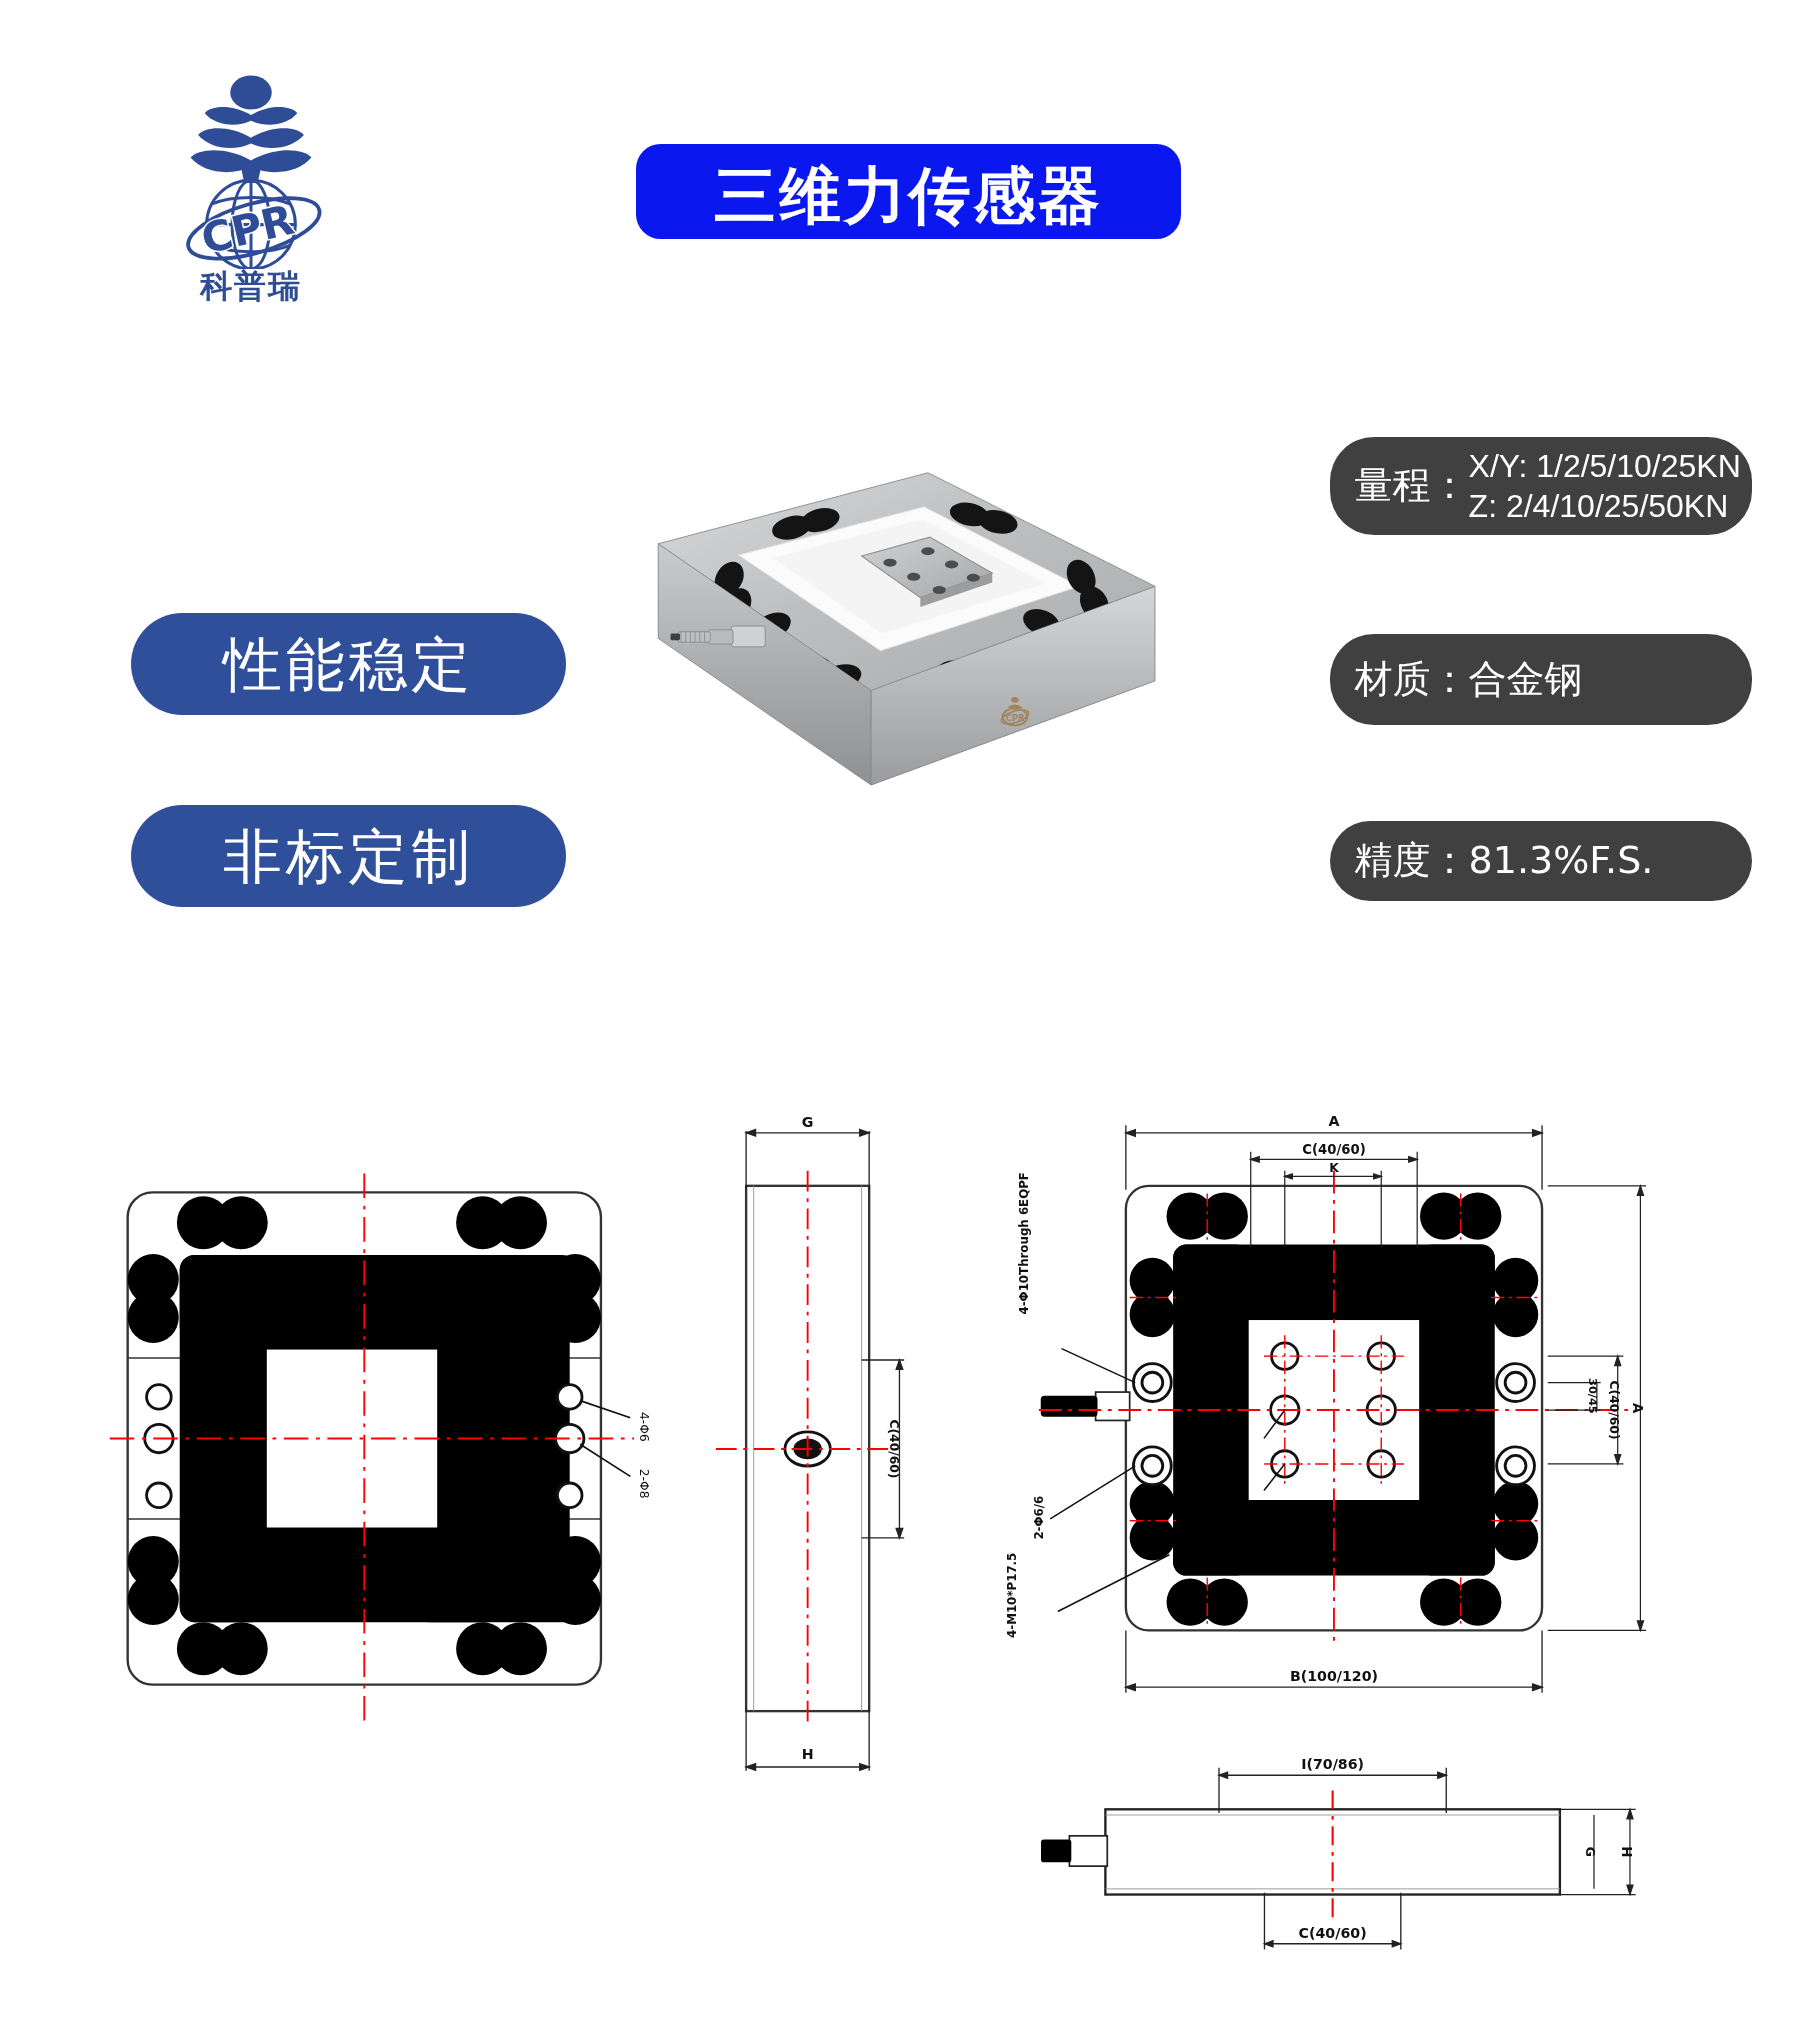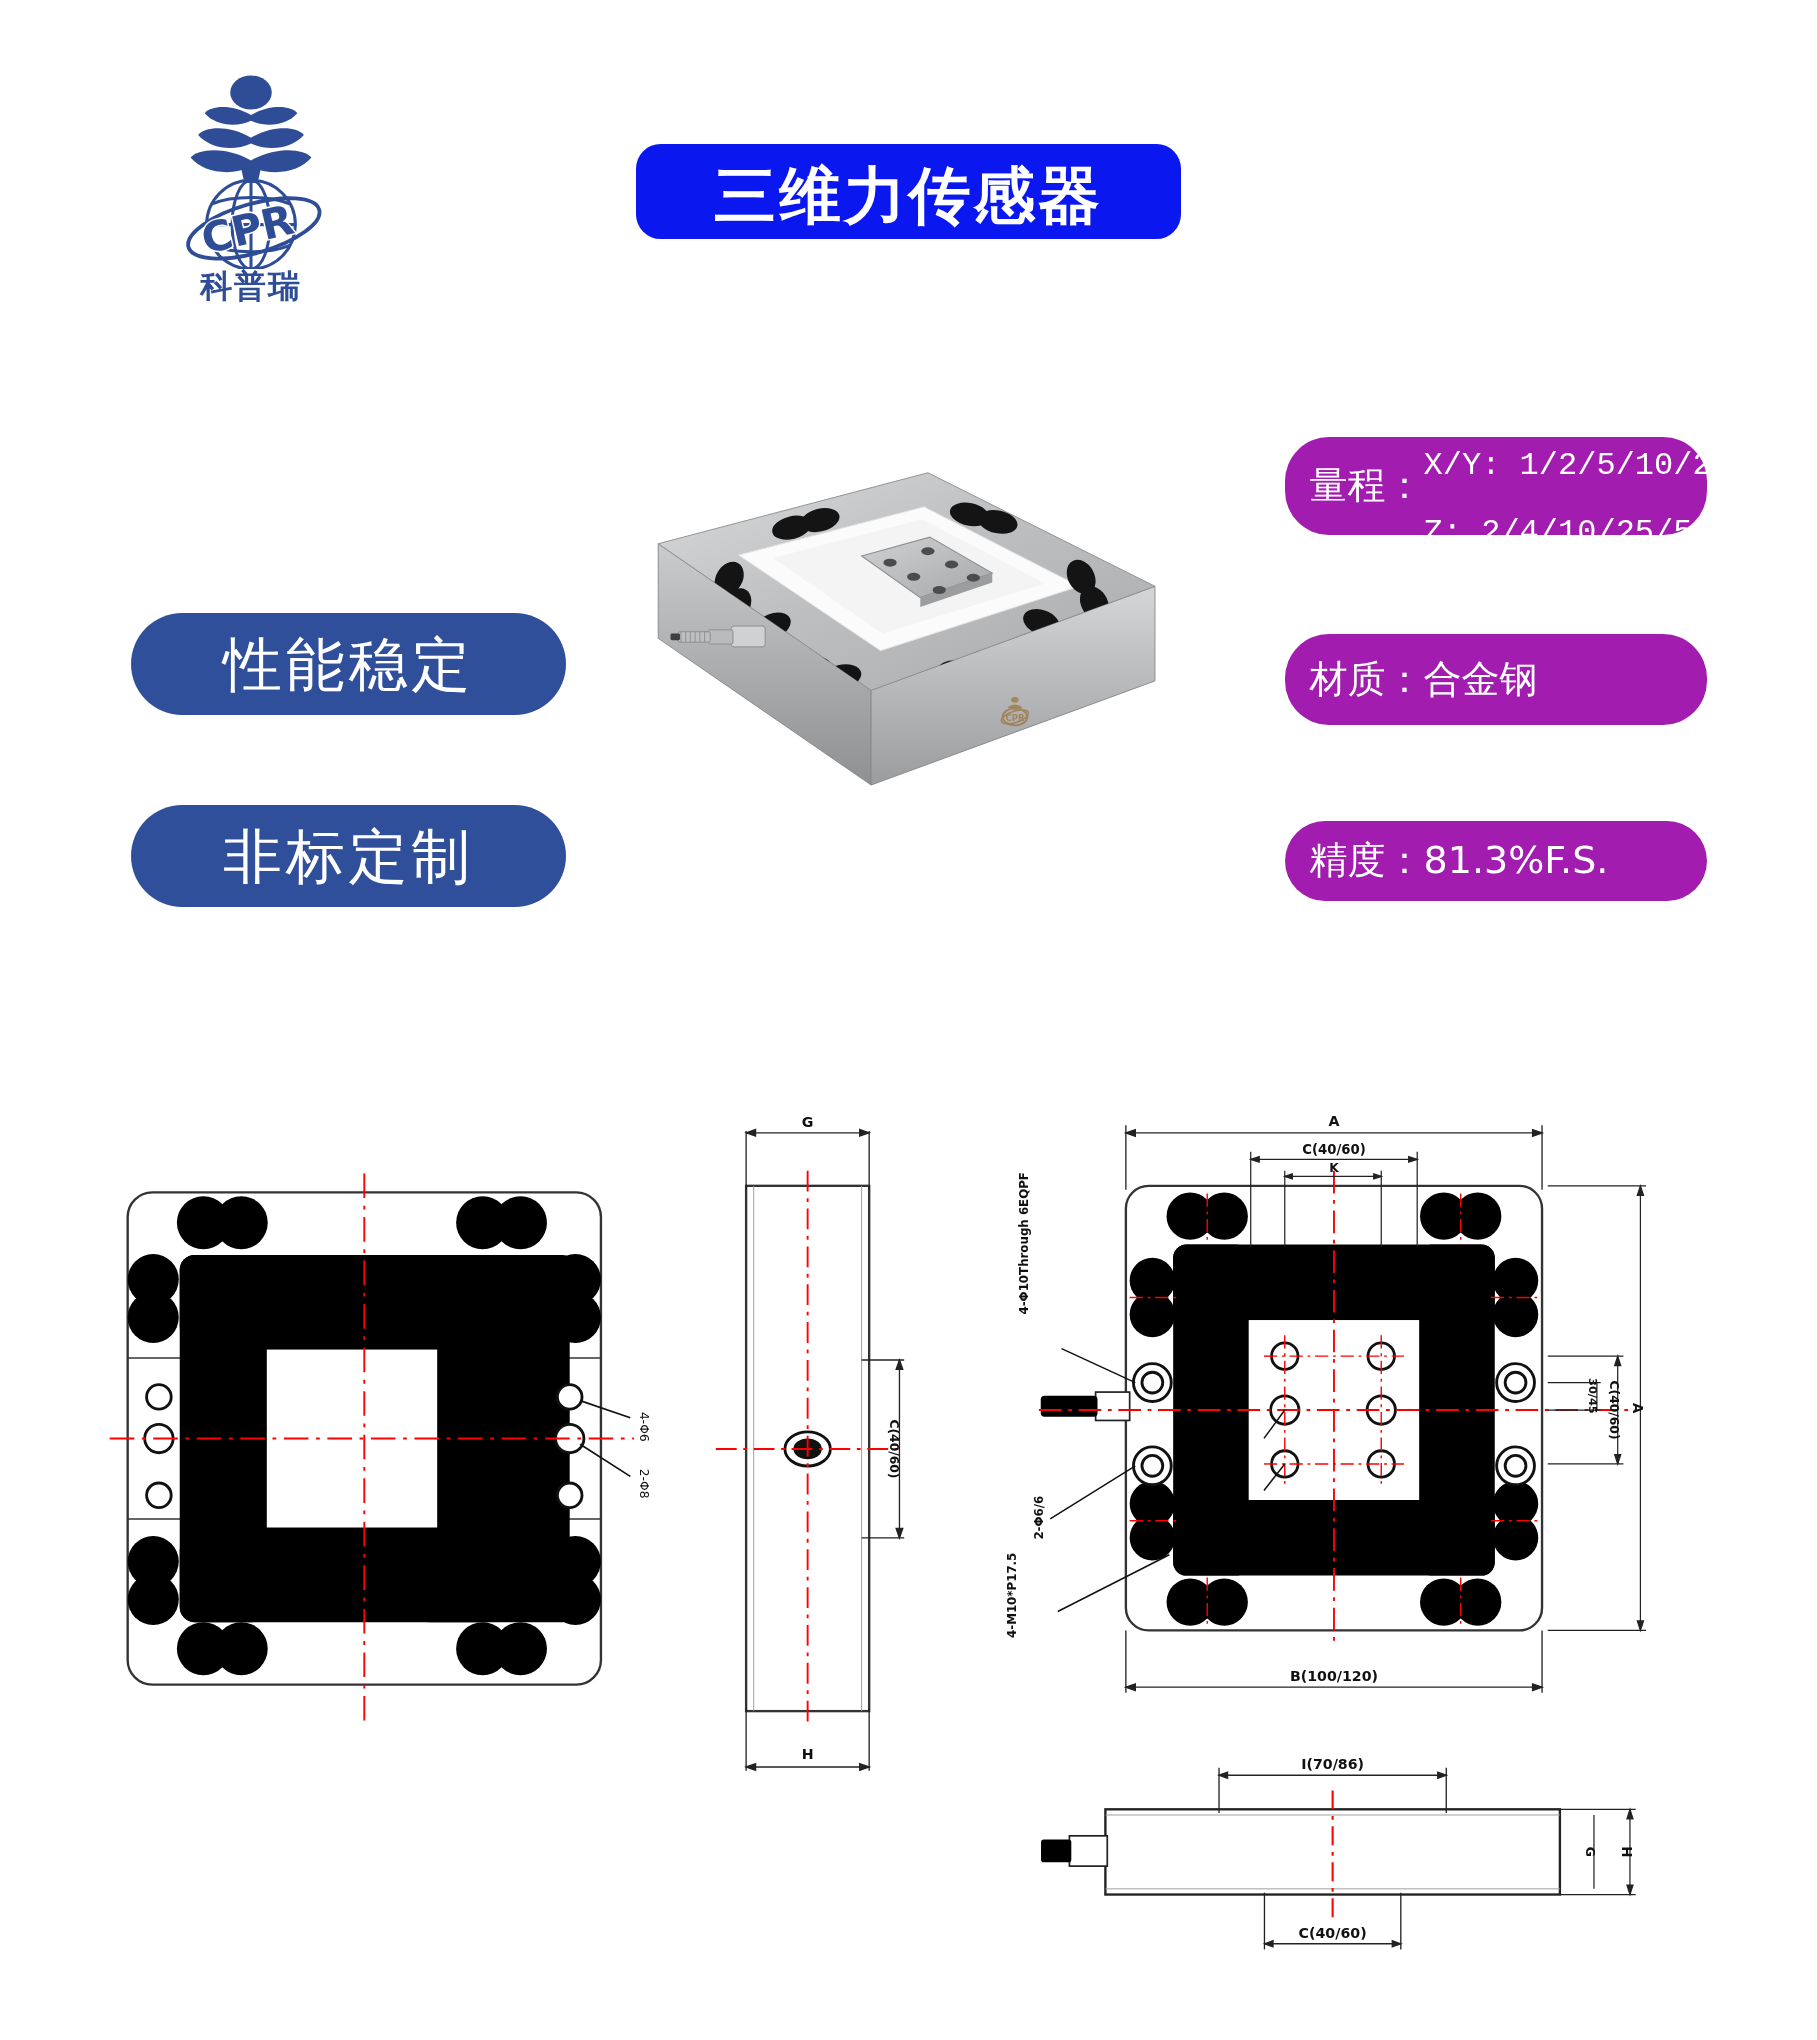--- a/index.html
+++ b/index.html
@@ -45,35 +45,35 @@
   .feat span{
     color:#fff;font-size:59px;font-weight:normal;letter-spacing:3.8px;
     font-family:"DejaVu Sans","Liberation Sans",sans-serif;line-height:1;
   }
   .feat-0{top:421px;}
   .feat-1{top:613px;}
   .feat-2{top:805px;}
 
   
   .spec{
-    position:absolute;left:1285px;width:422px;
-    background:#a21caf;border-radius:44px;
+    position:absolute;left:1330px;width:422px;
+    background:#404040;border-radius:44px;
     display:flex;align-items:center;box-sizing:border-box;
     padding:0 24.6px;
   }
   .spec-0{top:437px;height:98px;}
   .spec-1{top:634px;height:91px;}
   .spec-2{top:821px;height:80px;}
   .spec .cn{
     color:#fff;font-size:38px;white-space:nowrap;
     font-family:"DejaVu Sans","Liberation Sans",sans-serif;line-height:1.1;
   }
   .spec .val{
     color:#fff;font-size:32px;white-space:nowrap;
-    font-family:Liberation Mono, monospace;line-height:1.25;margin-top:27px;
+    font-family:Liberation Sans, sans-serif;line-height:1.25;
   }
   .spec .stack{display:flex;flex-direction:column;}
 
   
   .photo{position:absolute;left:587px;top:416px;width:625px;height:492px;}
 
   
   .draw{position:absolute;}
   .dwg-bottom{left:104px;top:1164px;width:549px;height:568px;}
   .dwg-side{left:710px;top:1112px;width:218px;height:672px;}

